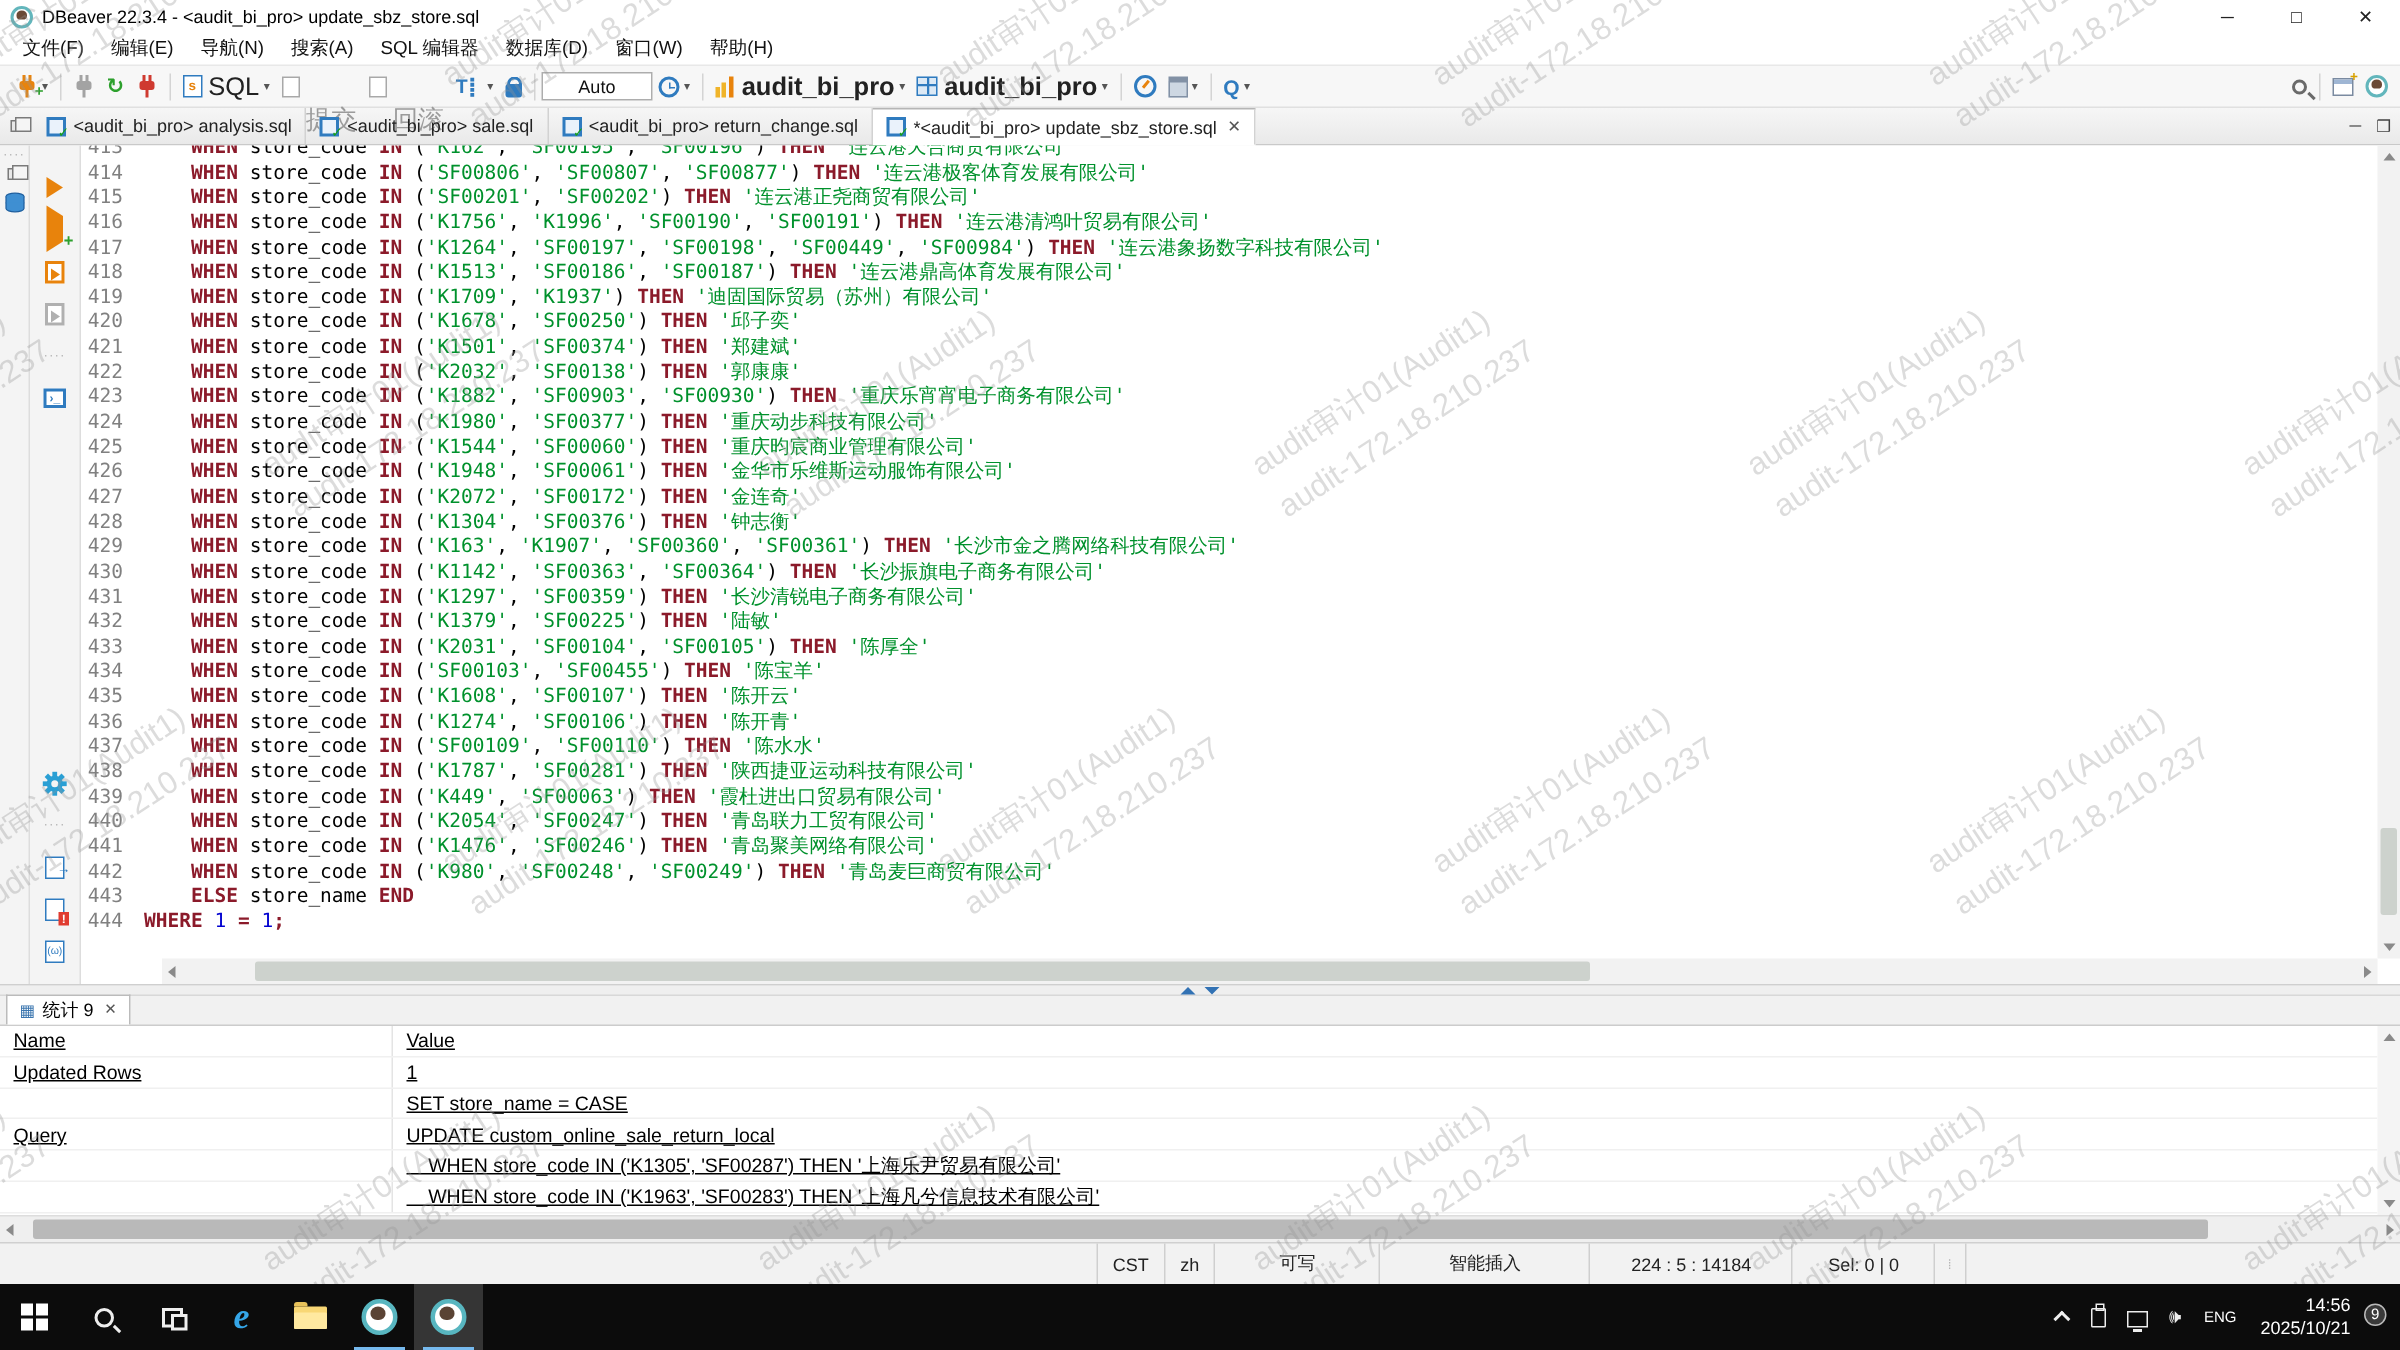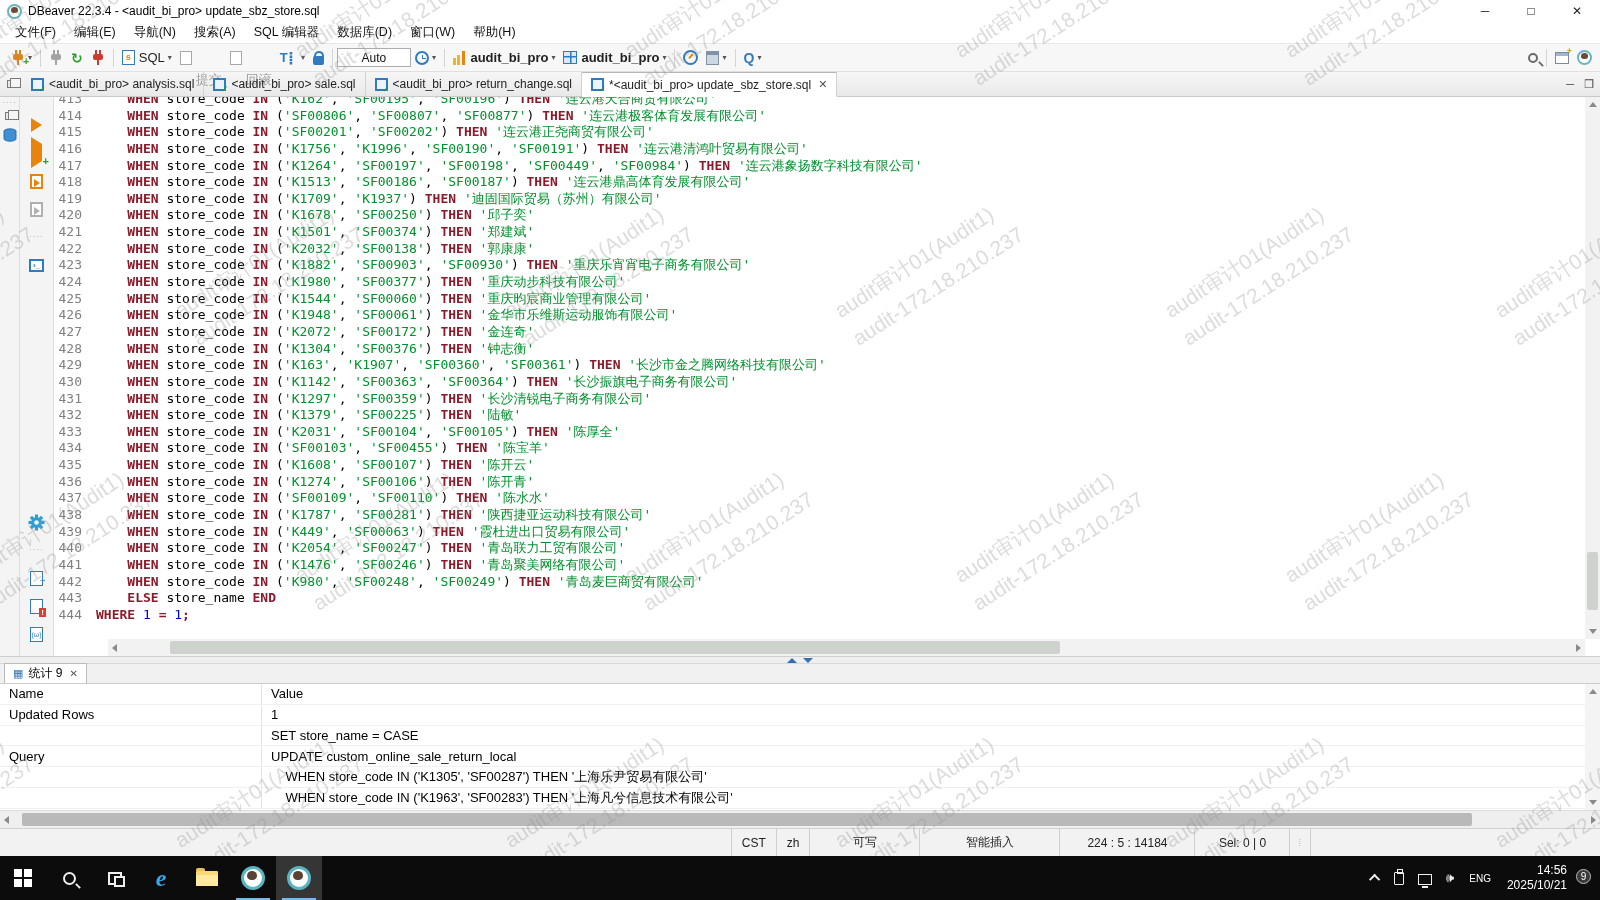--- a/index.html
+++ b/index.html
@@ -16,21 +16,21 @@
 
   
   .menubar { height:22px; display:flex; align-items:center; background:#fff; padding-left:6px; border-bottom:1px solid #e8e8e8; }
   .menu-item { font-size:12.5px; color:#111; padding:2px 9px; }
 
   
   .toolbar { height:28px; background:#f7f7f7; border-bottom:1px solid #e0e0e0; display:flex; align-items:center; padding:0 4px; }
   .tb-group { display:flex; align-items:center; height:100%; padding:0 3px; }
   .tb-sep { width:1px; height:18px; background:#d4d4d4; margin:0 4px; }
   .tb-btn { display:flex; align-items:center; padding:2px 3px; margin:0 1px; border-radius:2px; }
-  .tb-btn .lbl { font-size:13px; margin-left:4px; color:#222; }
+  .tb-btn .lbl { font-size:17px; margin-left:4px; color:#222; }
   .tb-btn .lbl.bold { font-weight:bold; }
   .tb-btn .lbl.disabled { color:#9b9b9b;margin-top:44px; }
   .dd { font-size:8px; color:#555; margin-left:3px; }
   .plug { position:relative; width:14px; height:15px; }
   .plug .body { position:absolute; left:2px; top:4px; width:10px; height:6px; border-radius:2px; }
   .plug .p1,.plug .p2 { position:absolute; top:0; width:2px; height:5px; }
   .plug .p1 { left:4px; } .plug .p2 { left:8px; }
   .plug .tail { position:absolute; left:6px; top:10px; width:2px; height:5px; }
   .plug.orange .body,.plug.orange .p1,.plug.orange .p2,.plug.orange .tail { background:#e8830c; }
   .plug.gray .body,.plug.gray .p1,.plug.gray .p2,.plug.gray .tail { background:#a3a3a3; }
@@ -122,21 +122,21 @@
   .sp-tri-up { width:0;height:0;border-left:5px solid transparent;border-right:5px solid transparent;border-bottom:5px solid #3272b4; }
   .sp-tri-dn { width:0;height:0;border-left:5px solid transparent;border-right:5px solid transparent;border-top:5px solid #3272b4; }
 
   
   .bottom { position:relative; height:164px; background:#fff; }
   .btabrow { height:20px; background:#f1f1f1; border-bottom:1px solid #ccc; display:flex; align-items:flex-end; }
   .btab { height:20px; background:#fff; border:1px solid #bbb; border-bottom:none; display:flex; align-items:center; padding:0 8px; font-size:12px; margin-left:4px; }
   .btab .tic { color:#3b76af; font-size:11px; margin-right:5px; }
   .btab .close { margin-left:7px; color:#555; font-size:10px; }
   .rtable { position:absolute; left:0; right:15px; top:20px; bottom:18px; overflow:hidden; }
-  .r-row { display:flex; height:20.8px; align-items:center; border-bottom:1px solid #f0f0f0; font-size:13px; }
+  .r-row { display:flex; height:20.8px; align-items:center; border-bottom:1px solid #f0f0f0; font-size:13px;text-decoration:underline; }
   .r-row.hdr { font-size:13px; color:#000; }
   .r-name { width:262px; padding-left:9px; border-right:1px solid #e4e4e4; align-self:stretch; display:flex; align-items:center; }
   .r-value { padding-left:9px; white-space:pre; }
   .bvscroll { position:absolute; right:0; top:20px; bottom:18px; width:15px; background:#f4f4f4; }
   .bhscroll { position:absolute; left:0; right:0; bottom:0; height:18px; background:#efefef; border-top:1px solid #ddd; }
   .bhscroll .thumb { position:absolute; top:2px; bottom:2px; left:22px; width:1450px; background:#b9b9b9; border-radius:2px; }
 
   
   .statusbar { height:28px; background:#f2f2f2; border-top:1px solid #d0d0d0; display:flex; align-items:stretch; font-size:12px; color:#222; }
   .sb-spacer { flex:1; }

